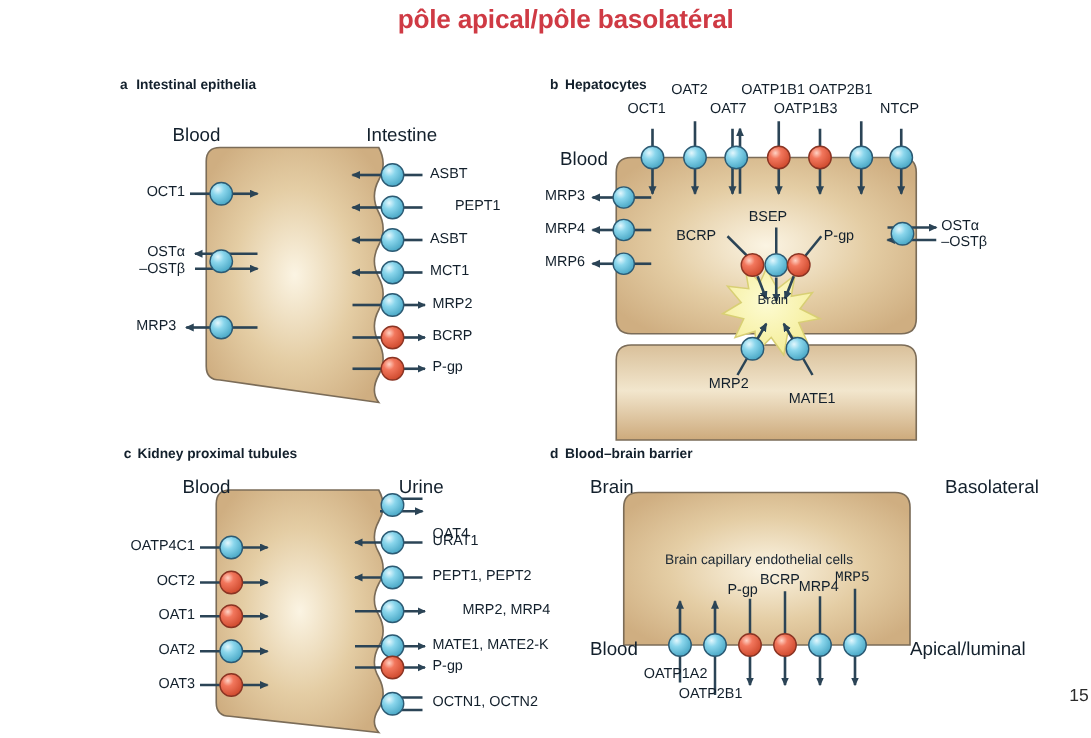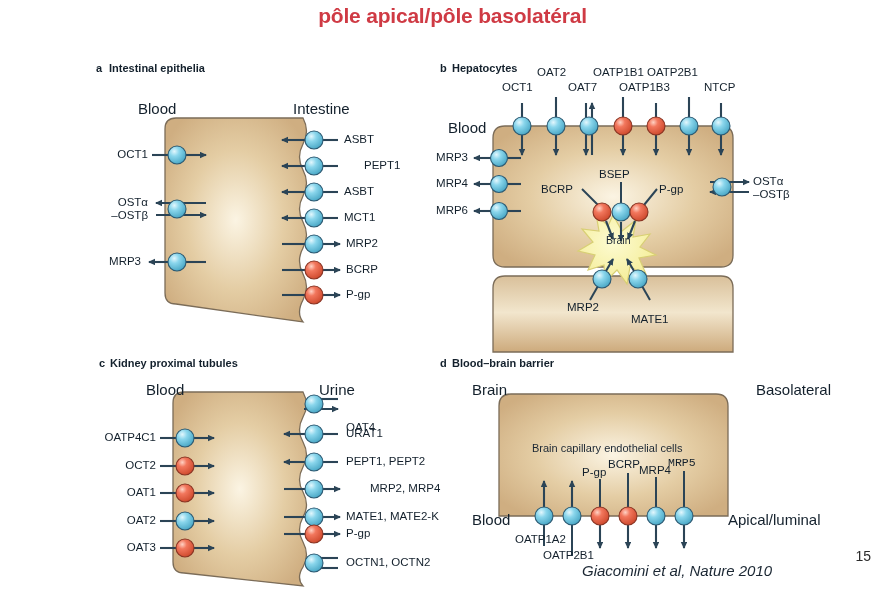--- a/index.html
+++ b/index.html
@@ -410,16 +410,15 @@
   <div class="side-label" style="left:712px;top:511px;">Apical/luminal</div>
   <div style="position:absolute;left:516px;top:442px;font-size:11px;color:#1b2733;">Brain capillary endothelial cells</div>
 
   <div class="tp-label" style="left:499px;top:533px;">OATP1A2</div>
   <div class="tp-label" style="left:527px;top:549px;">OATP2B1</div>
   <div class="tp-label" style="left:566px;top:466px;">P-gp</div>
   <div class="tp-label" style="left:592px;top:458px;">BCRP</div>
   <div class="tp-label" style="left:623px;top:464px;">MRP4</div>
   <div class="tp-label" style="left:652px;top:456px;font-family:Liberation Mono, monospace;">MRP5</div>
 
-  <div class="citation">Giacomini et al, Nature 2010</div>
   <div class="page-num">15</div>
 
 </div>
 
 </body></html>

